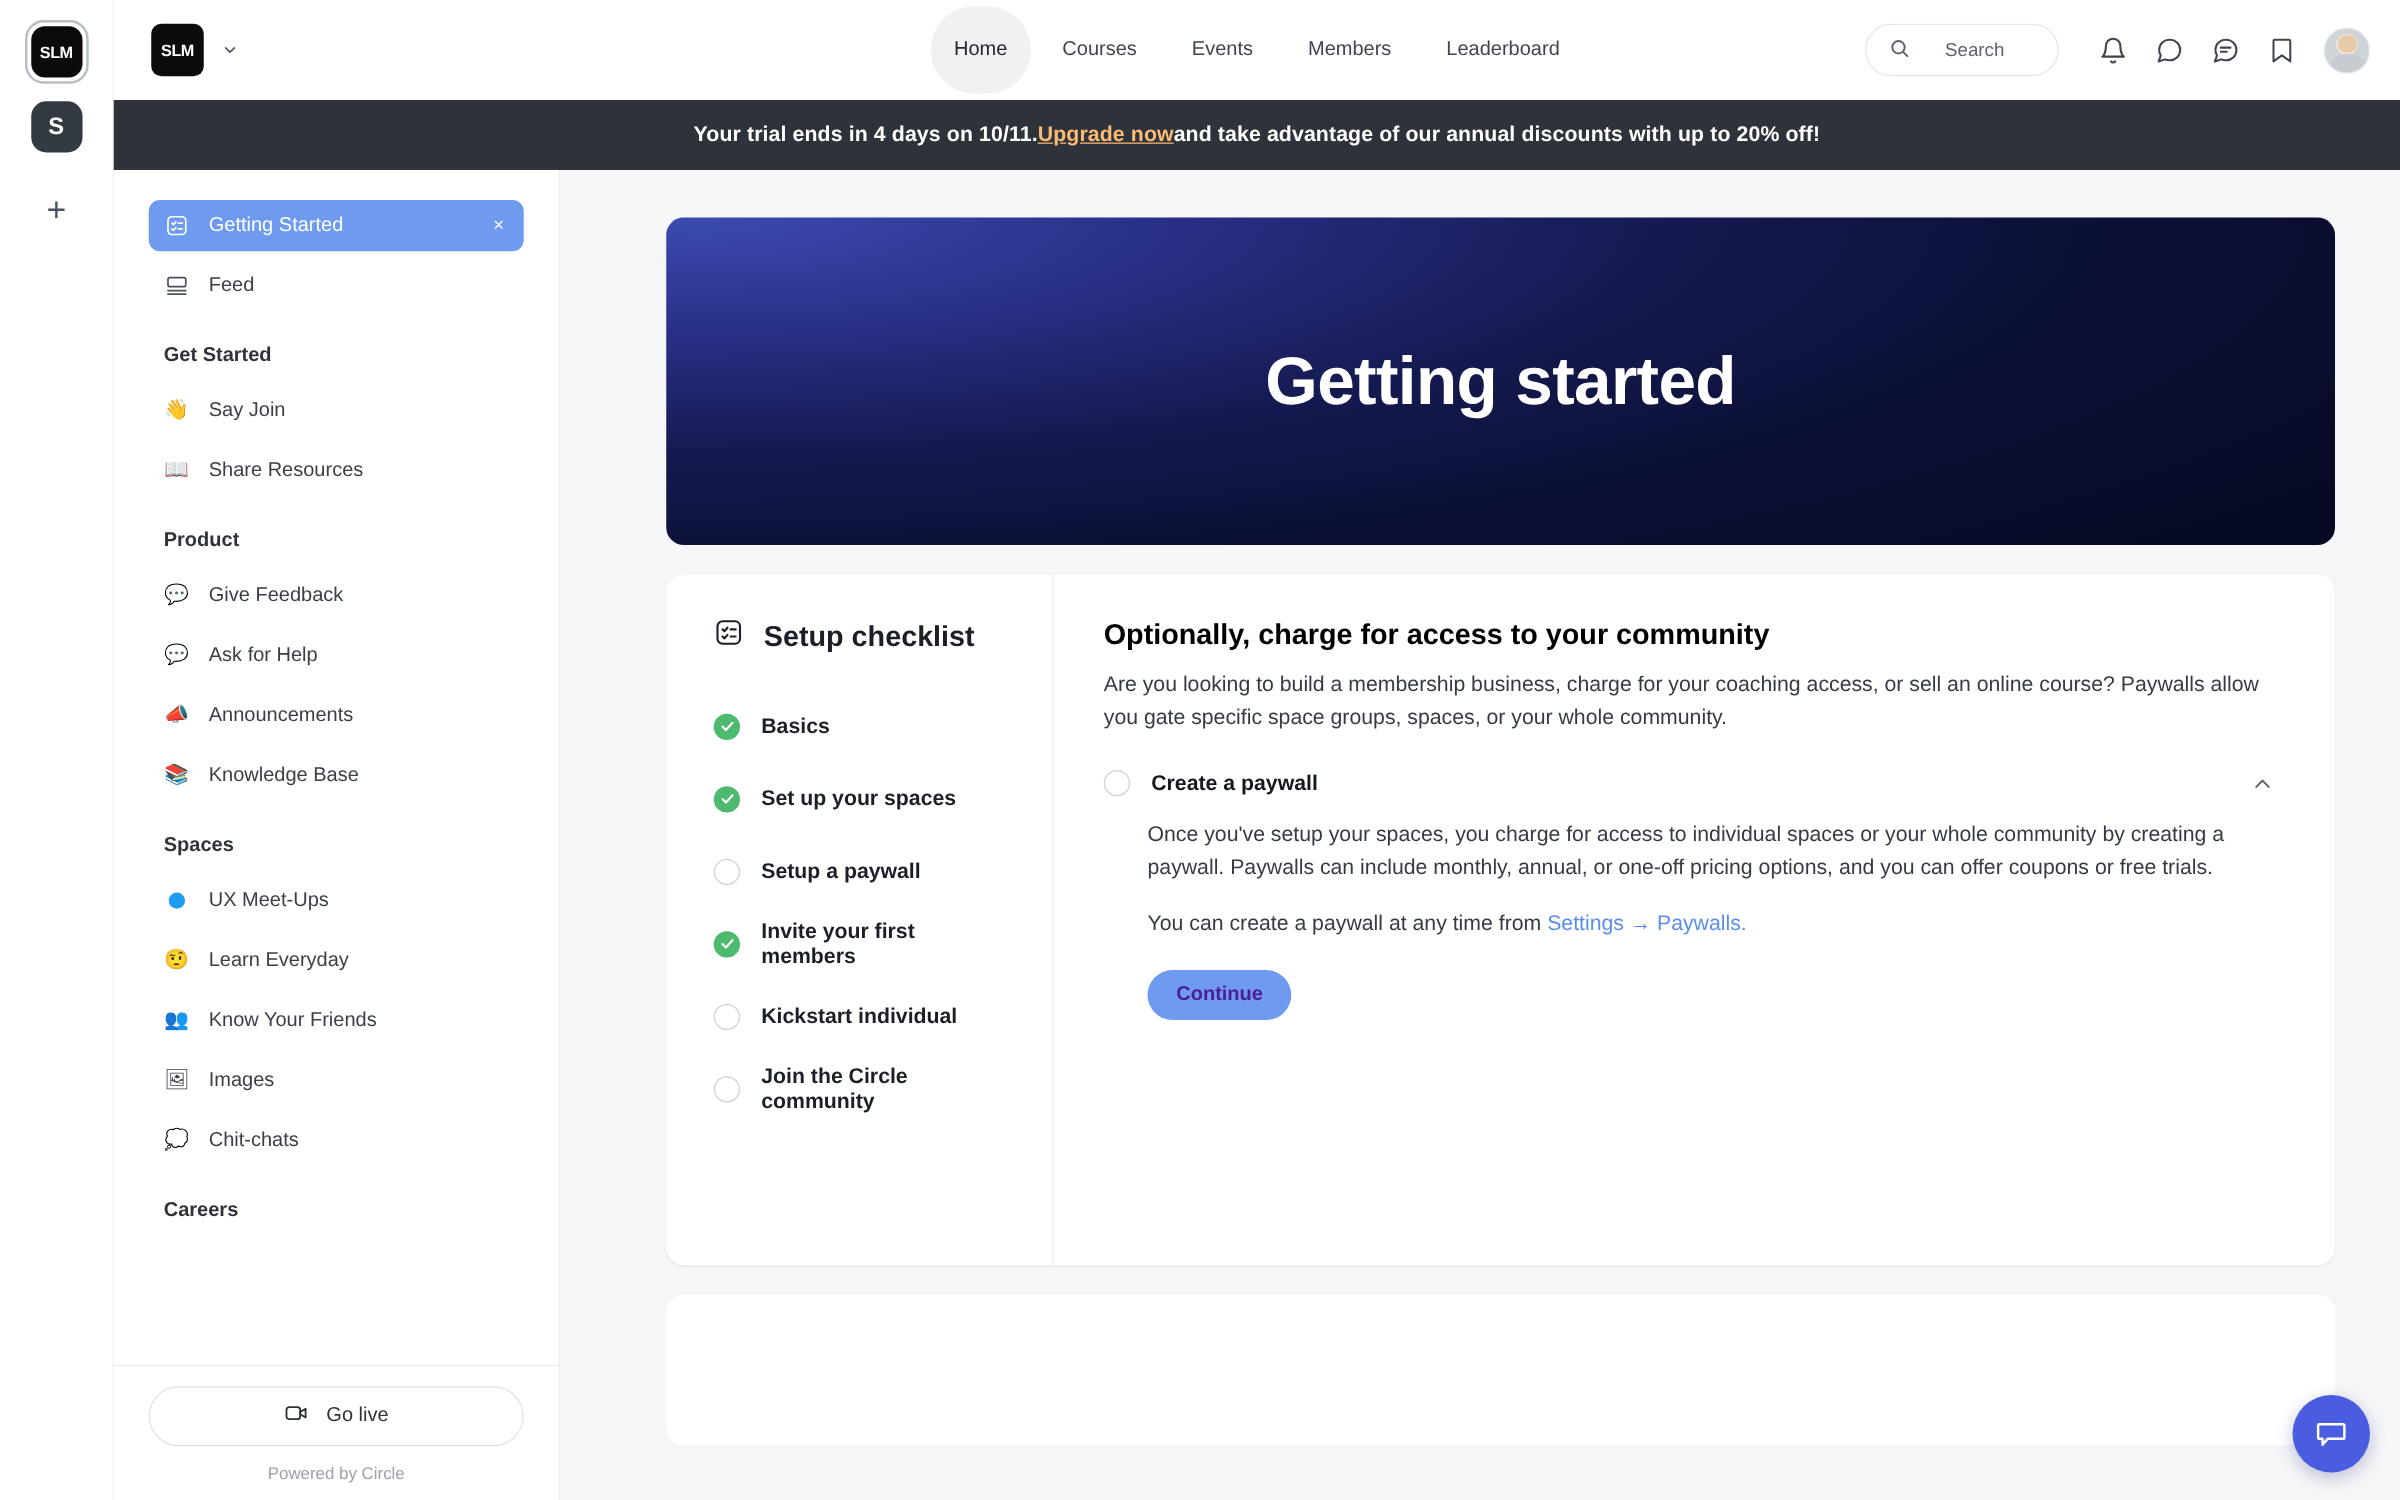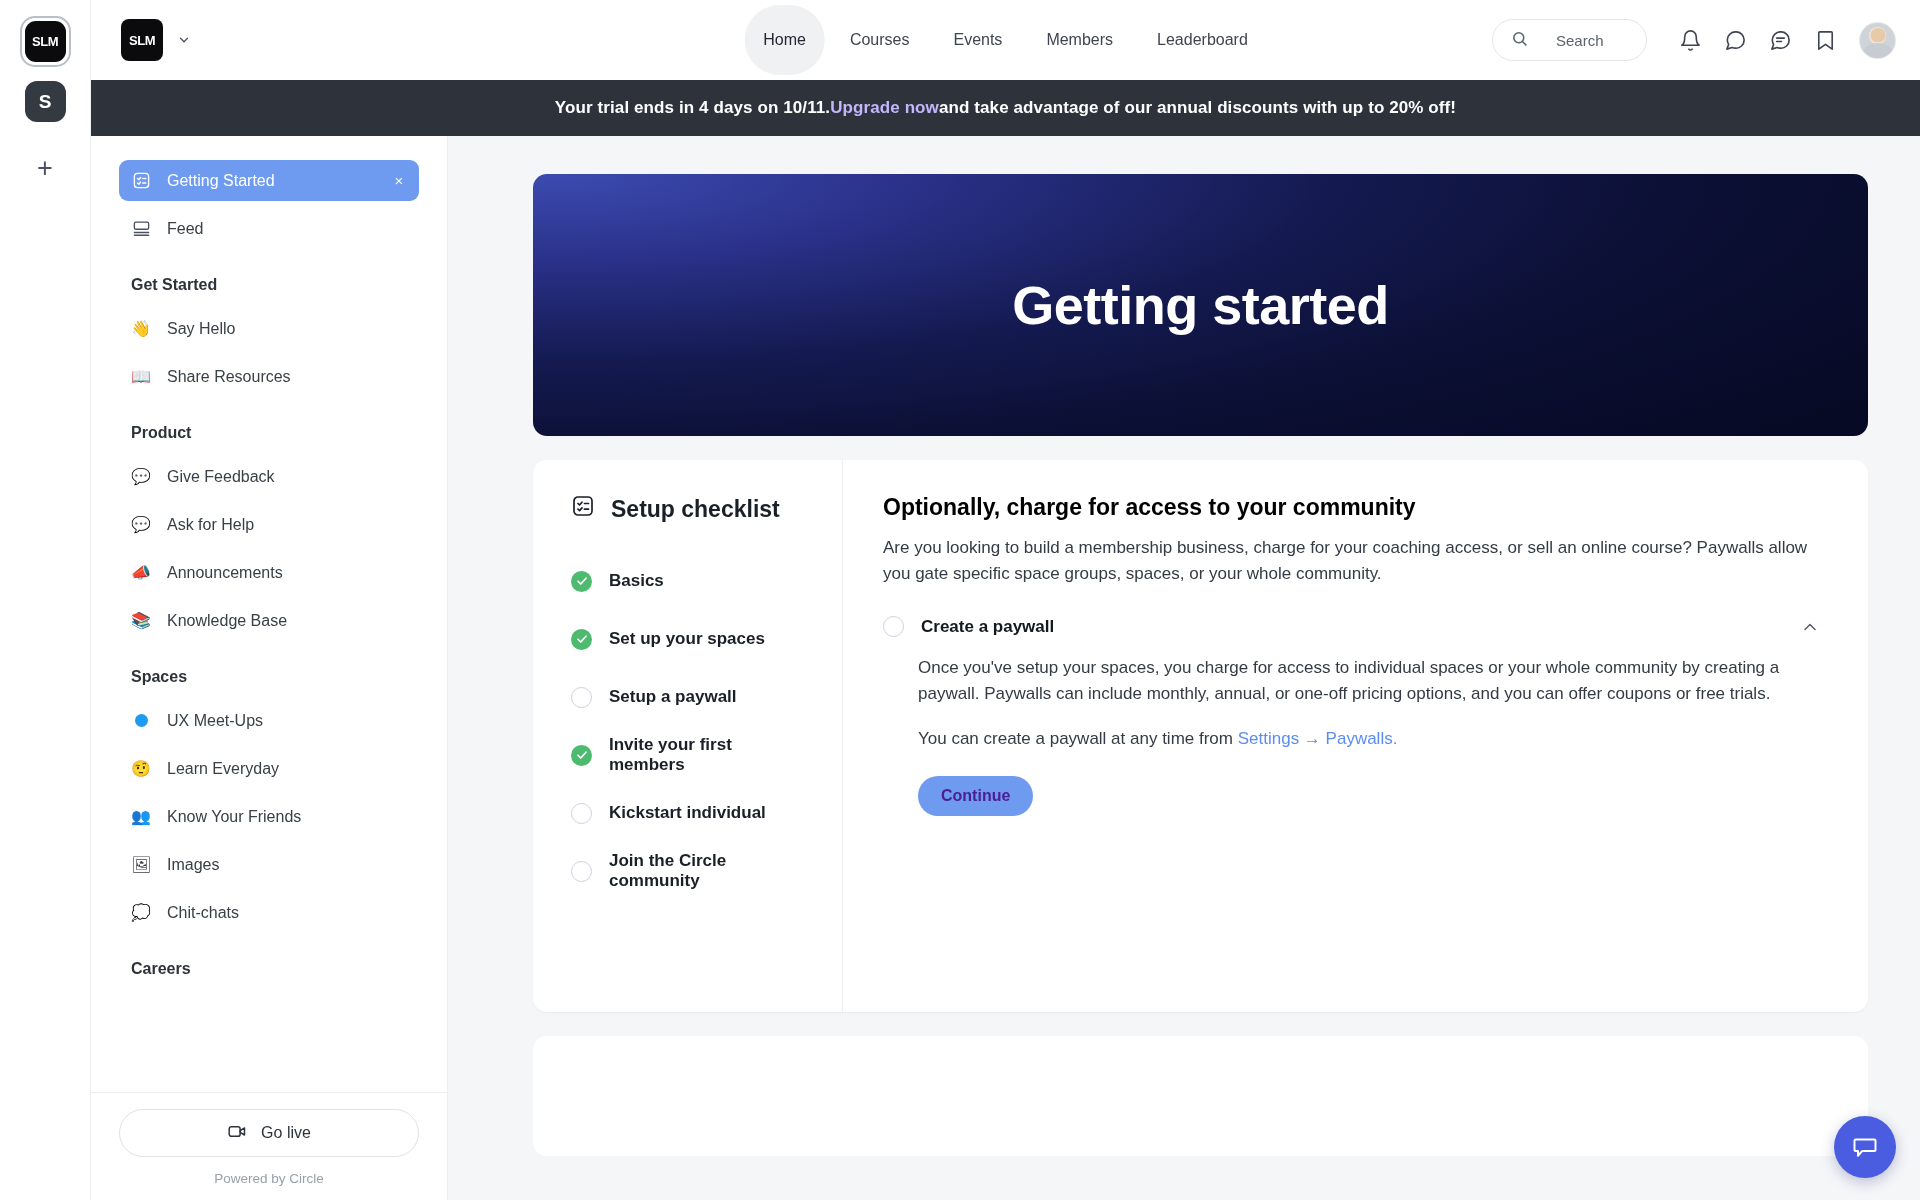--- a/index.html
+++ b/index.html
@@ -105,21 +105,21 @@
     border-radius: 50% 50% 0 0; background: #c8ccd2;
   }
 
   
   .banner {
     height: 56px; background: #2e333b; color: #ffffff;
     display: flex; align-items: center; justify-content: center;
     font-size: 17px; font-weight: 700; flex: 0 0 56px;
     letter-spacing: 0.1px;
   }
-  .banner a { color: #c4b5fd; cursor: pointer; }
+  .banner a { color: #fdba74; text-decoration: underline; cursor: pointer; }
 
   
   .body { flex: 1; display: flex; min-height: 0; }
 
   .sidebar {
     width: 357px; flex: 0 0 357px; background: #fff;
     border-right: 1px solid #eceef1;
     display: flex; flex-direction: column; position: relative;
     min-height: 0;
   }
@@ -340,21 +340,21 @@
                   <line x1="3" y1="17" x2="21" y2="17"></line>
                   <line x1="3" y1="20.5" x2="21" y2="20.5"></line>
                 </svg>
             </span>
             <span class="side-label">Feed</span>
           </div>
 
           <div class="side-group-title">Get Started</div>
           <div class="side-item">
             <span class="side-ico">👋</span>
-            <span class="side-label">Say Hello</span>
+            <span class="side-label">Say Join</span>
           </div>
           <div class="side-item">
             <span class="side-ico">📖</span>
             <span class="side-label">Share Resources</span>
           </div>
 
           <div class="side-group-title">Product</div>
           <div class="side-item">
             <span class="side-ico">💬</span>
             <span class="side-label">Give Feedback</span>

